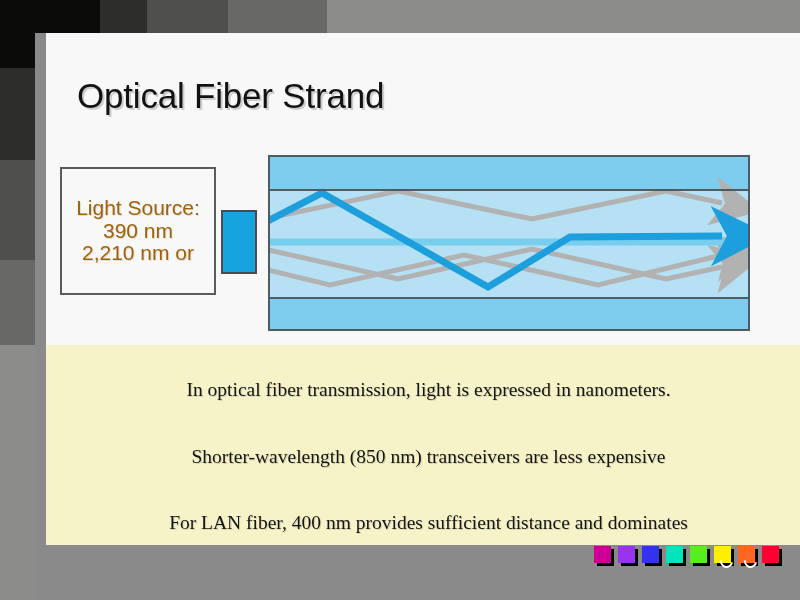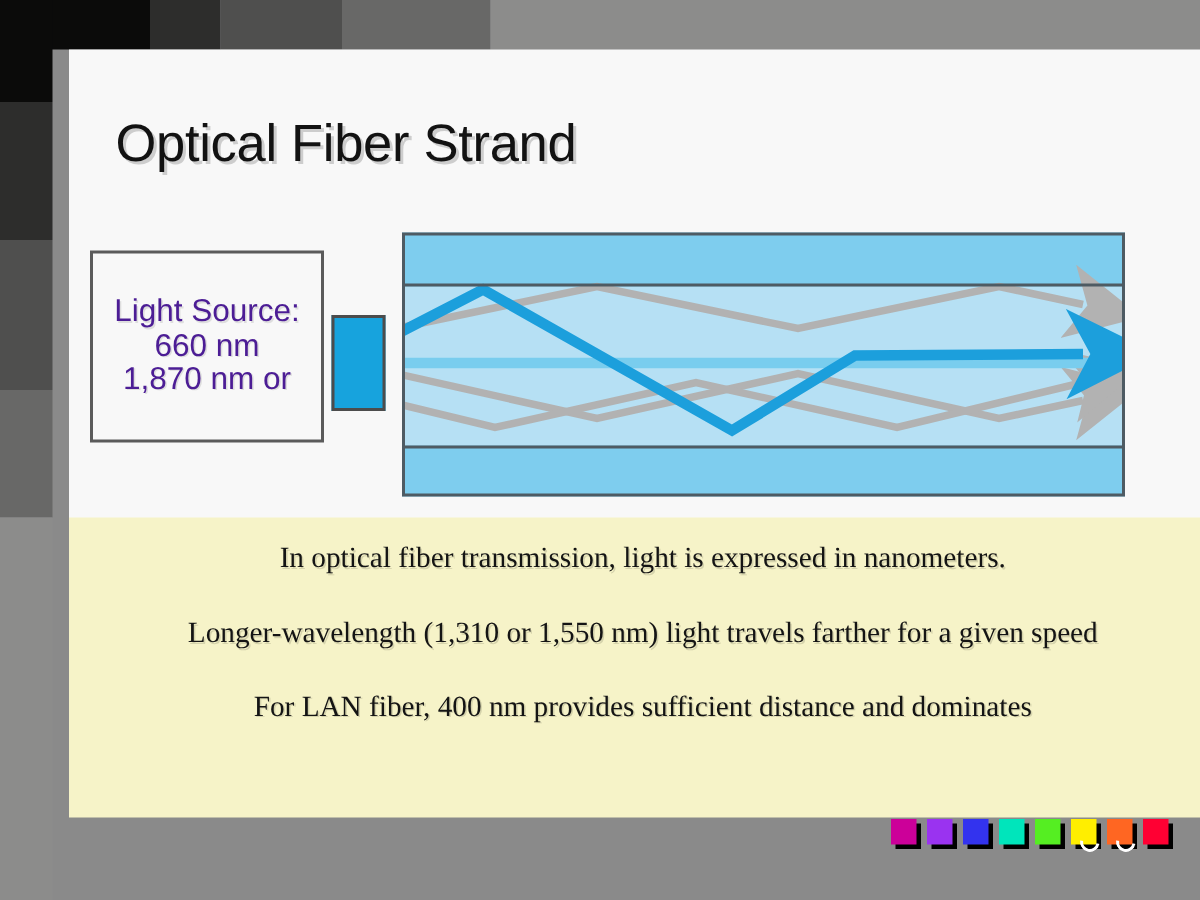--- a/index.html
+++ b/index.html
@@ -77,21 +77,21 @@
     border: 2px solid #5b5b5b;
     box-sizing: border-box;
     display: flex;
     flex-direction: column;
     align-items: center;
     justify-content: center;
     line-height: 1.08;
   }
   #light-source-box .ls-line {
     font-size: 21px;
-    color: #4c1d95;
+    color: #a16207;
     white-space: nowrap;
     text-shadow: 1px 1px 0 rgba(190,190,190,0.45);
   }
 
   #emitter {
     position: absolute;
     left: 175px;
     top: 177px;
     width: 36px;
     height: 64px;
@@ -150,20 +150,21 @@
     padding-top: 14px;
     box-sizing: border-box;
   }
   #note-box .note-line {
     font-family: "Liberation Serif", serif;
     font-size: 19.5px;
     color: #141414;
     line-height: 1.42;
     white-space: nowrap;
     text-shadow: 1px 1px 0 rgba(200,197,160,0.7);
+    margin-top: 17px;
   }
   #note-box .note-gap {
     height: 22px;
   }
 
   
   #color-row {
     position: absolute;
     left: 548px;
     top: 513px;
@@ -225,22 +226,22 @@
     </div>
 
   <div id="slide">
 
     <div id="slide-title">Optical Fiber Strand</div>
 
     <div id="transceiver-label">Transceiver</div>
 
     <div id="light-source-box">
       <div class="ls-line">Light Source:</div>
-      <div class="ls-line">660 nm</div>
-      <div class="ls-line">1,870 nm or</div>
+      <div class="ls-line">390 nm</div>
+      <div class="ls-line">2,210 nm or</div>
     </div>
 
     <div id="emitter"></div>
 
     <div id="fiber">
       <div id="core"></div>
       <div class="clad-divider" style="top:32px;"></div>
       <div class="clad-divider" style="top:140px;"></div>
 
       <svg id="fiber-svg" width="478" height="172" viewBox="0 0 478 172">
@@ -267,21 +268,21 @@
 
         <g stroke="#1c9fdc" stroke-width="7" fill="none" stroke-linejoin="miter" stroke-linecap="butt" marker-end="url(#arrow-blue)">
           <polyline points="-10,68 52,36 218,130 300,80 452,79"></polyline>
         </g>
       </svg>
     </div>
 
     <div id="note-box">
       <div class="note-line">In optical fiber transmission, light is expressed in nanometers.</div>
       <div class="note-gap"></div>
-      <div class="note-line">Longer-wavelength (1,310 or 1,550 nm) light travels farther for a given speed</div>
+      <div class="note-line">Shorter-wavelength (850 nm) transceivers are less expensive</div>
       <div class="note-gap"></div>
       <div class="note-line">For LAN fiber, 400 nm provides sufficient distance and dominates</div>
     </div>
 
     <div id="color-row">
         <div class="color-chip">
           <div class="chip-shadow"></div>
           <div class="chip-face" style="background: rgb(204, 0, 153);"></div>
         </div>
         <div class="color-chip">

